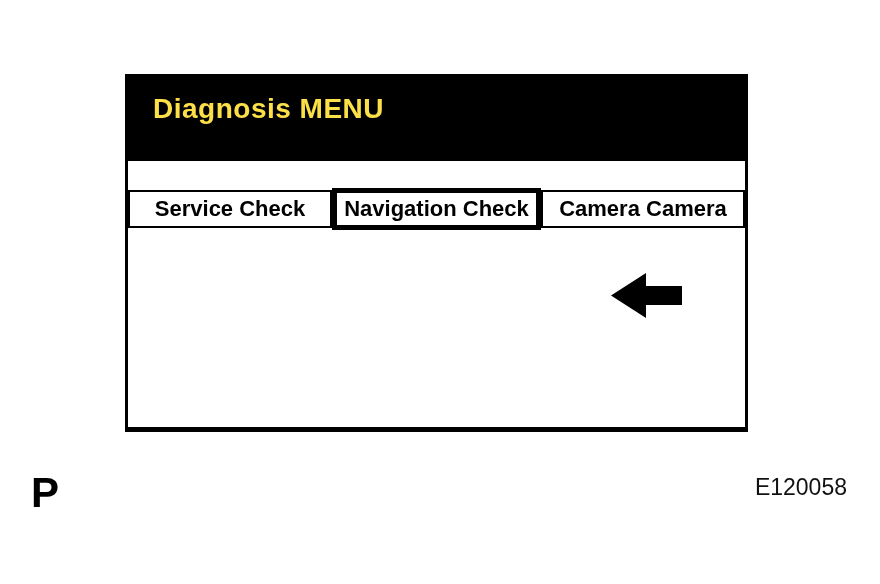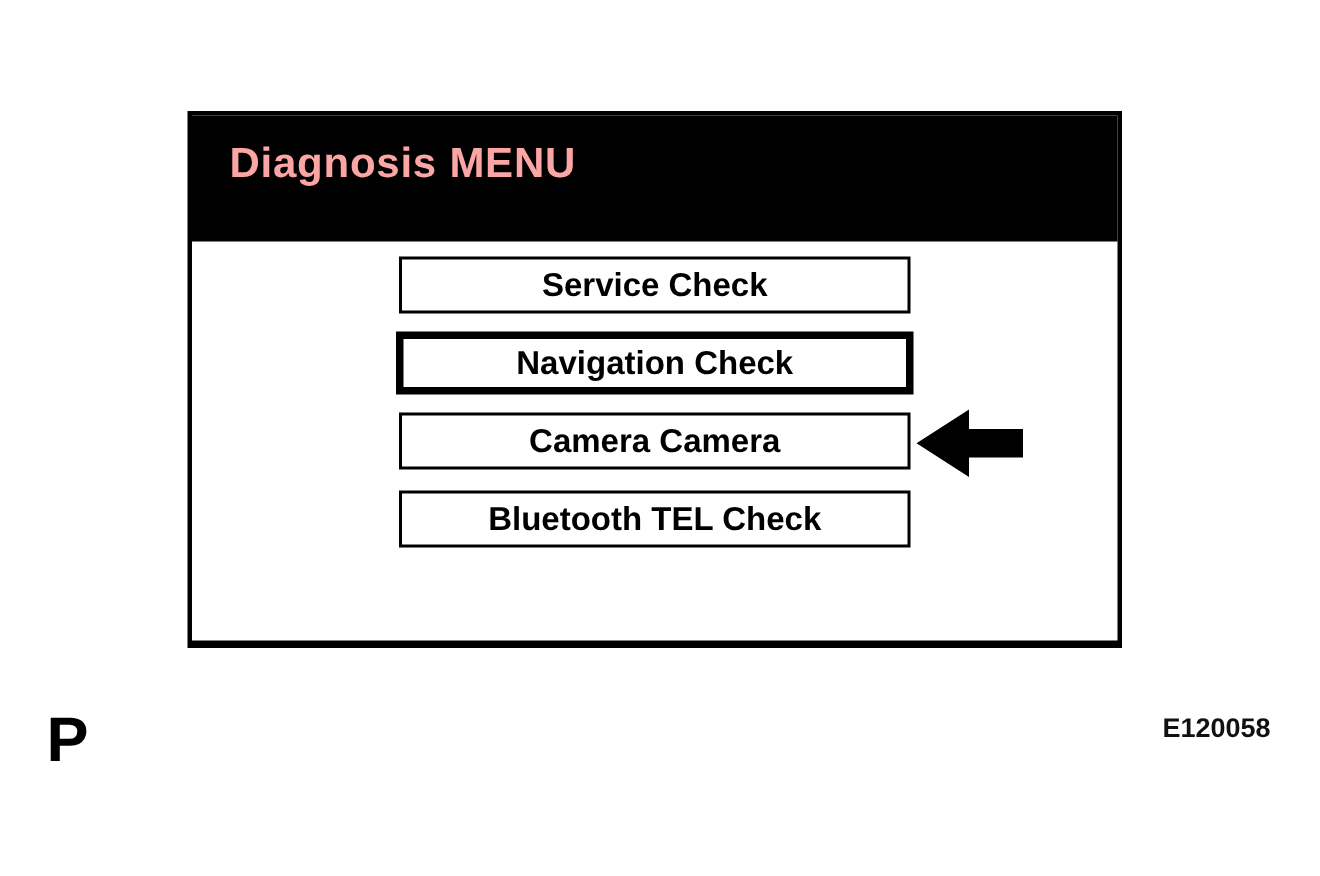--- a/index.html
+++ b/index.html
@@ -29,32 +29,32 @@
   }
 
   .screen-header {
     height: 84px;
     background: #000000;
     box-sizing: border-box;
     padding: 16px 0 0 25px;
   }
 
   .screen-title {
-    color: #fca5a5;
+    color: #fde047;
     font-size: 28px;
     font-weight: bold;
     letter-spacing: 0.5px;
     white-space: nowrap;
   }
 
   .screen-body {
     display: flex;
-    flex-direction: column;
     align-items: center;
     padding-top: 10px;
+    margin-top: 19px;
   }
 
   .menu-button {
     width: 341px;
     height: 38px;
     box-sizing: border-box;
     border: 2px solid #000000;
     background: #ffffff;
     color: #000000;
     display: flex;
@@ -96,40 +96,39 @@
     font-size: 42px;
     font-weight: bold;
     color: #000000;
     line-height: 1;
   }
 
   .figure-code {
     position: absolute;
     right: 33px;
     top: 476px;
-    font-size: 18px;
-    font-weight: bold;
+    font-size: 23px;
+    font-weight: normal;
     color: #111111;
     line-height: 1;
   }
 </style>
 </head>
 <body>
 
 <div class="screen-panel">
 
   <div class="screen-header">
     <span class="screen-title">Diagnosis MENU</span>
   </div>
 
   <div class="screen-body">
     <div class="menu-button">Service Check</div>
     <div class="menu-button selected">Navigation Check</div>
     <div class="menu-button">Camera Camera</div>
-    <div class="menu-button">Bluetooth TEL Check</div>
   </div>
 
 </div>
 
 <div class="selection-arrow">
   <svg viewBox="0 0 72 47" xmlns="http://www.w3.org/2000/svg" aria-hidden="true">
     <polygon points="0,23.5 35,1 35,14 71,14 71,33 35,33 35,46" fill="#000000"></polygon>
   </svg>
 </div>
 

